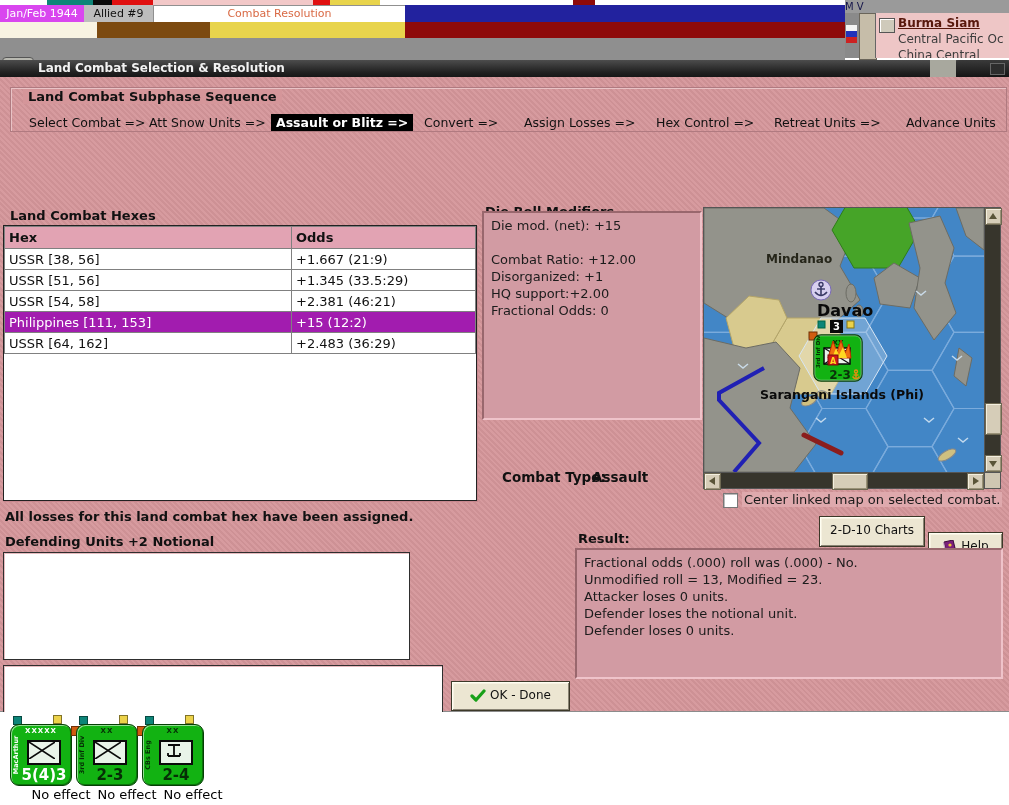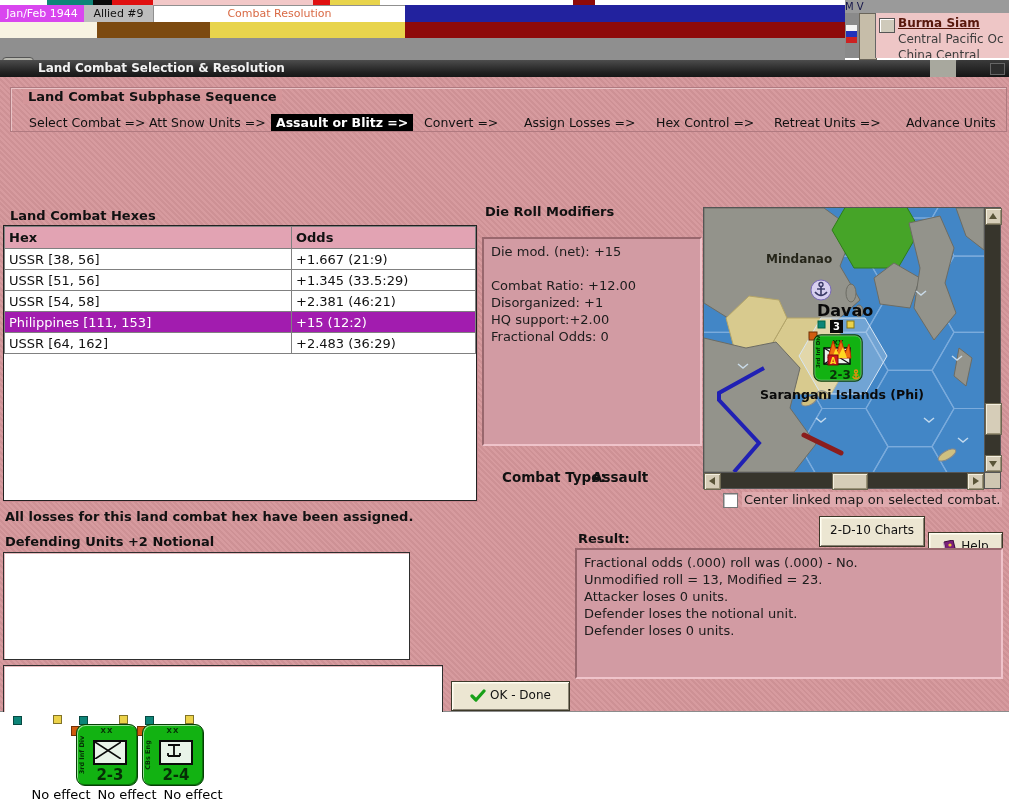--- a/index.html
+++ b/index.html
@@ -66,21 +66,21 @@
                   overflow:hidden;white-space:nowrap;}
   table.hexes th{background:#e2a3b3;font-weight:bold;height:19px;}
   table.hexes td{height:18px;background:#fff;}
   table.hexes tr.sel td{background:#a21caf;color:#fff;}
   col.c1{width:287px;} col.c2{width:184px;}
 
   #mods-title{left:485px;top:127px;font-size:13px;}
   .pink-panel{background:#d29ba3;border-top:2px solid #99676d;border-left:2px solid #99676d;
               border-bottom:2px solid #efc3ca;border-right:2px solid #efc3ca;
               font-size:13px;line-height:17px;white-space:pre-line;padding:4px 7px;color:#1c1c1c;}
-  #mods-panel{left:482px;top:160px;width:202px;height:197px;}
+  #mods-panel{left:482px;top:134px;width:202px;height:197px;}
 
   
   #map-frame{left:703px;top:130px;width:298px;height:282px;background:#555;}
   #map-svg{position:absolute;left:1px;top:1px;}
   .sb{position:absolute;background:#37352c;}
   #map-vsb{left:282px;top:1px;width:15px;height:264px;}
   #map-hsb{left:1px;top:266px;width:280px;height:15px;}
   #map-corner{left:282px;top:266px;width:15px;height:15px;background:#cfc6b2;}
   .sb-btn,.sb-thumb{position:absolute;background:#d6cdb8;border:1px solid #6e6852;
       box-shadow:inset 1px 1px 0 #f4efdf, inset -1px -1px 0 #9a9278;}
@@ -415,20 +415,31 @@
     </div>
 
     <div class="abs b" id="losses2">All losses for this land combat hex have been assigned.</div>
     <div class="abs b" id="atk-title">Attacking Units +1 Air +6 Naval</div>
   </div>
 
   <div class="abs" id="units-row">
       <div class="unit light" style="left: 7px;">
         <div class="dot teal"></div>
         <div class="dot yellow"></div>
+        <div class="counter">
+          <div class="c-size">XXXXX</div>
+          <div class="c-name">MacArthur</div>
+          <div class="c-sym">
+            <svg width="26" height="17" viewBox="0 0 26 17" style="position:absolute;left:0;top:0;">
+              <line x1="0" y1="0" x2="26" y2="17" stroke="#0a0a0a" stroke-width="1.6"></line>
+              <line x1="26" y1="0" x2="0" y2="17" stroke="#0a0a0a" stroke-width="1.6"></line>
+            </svg>
+          </div>
+          <div class="c-str">5(4)3</div>
+        </div>
         <div class="no-effect">No effect</div>
       </div>
       <div class="unit dark" style="left: 73px;">
         <div class="dot teal"></div>
         <div class="dot yellow"></div>
         <div class="dot orange"></div>
         <div class="counter">
           <div class="c-size">XX</div>
           <div class="c-name">3rd Inf Div</div>
           <div class="c-sym">

